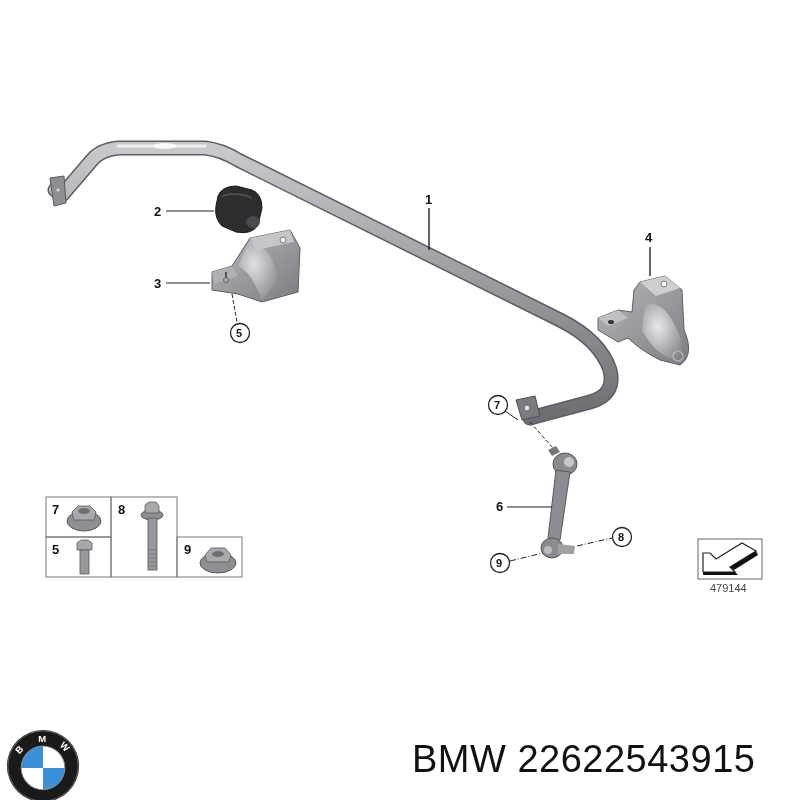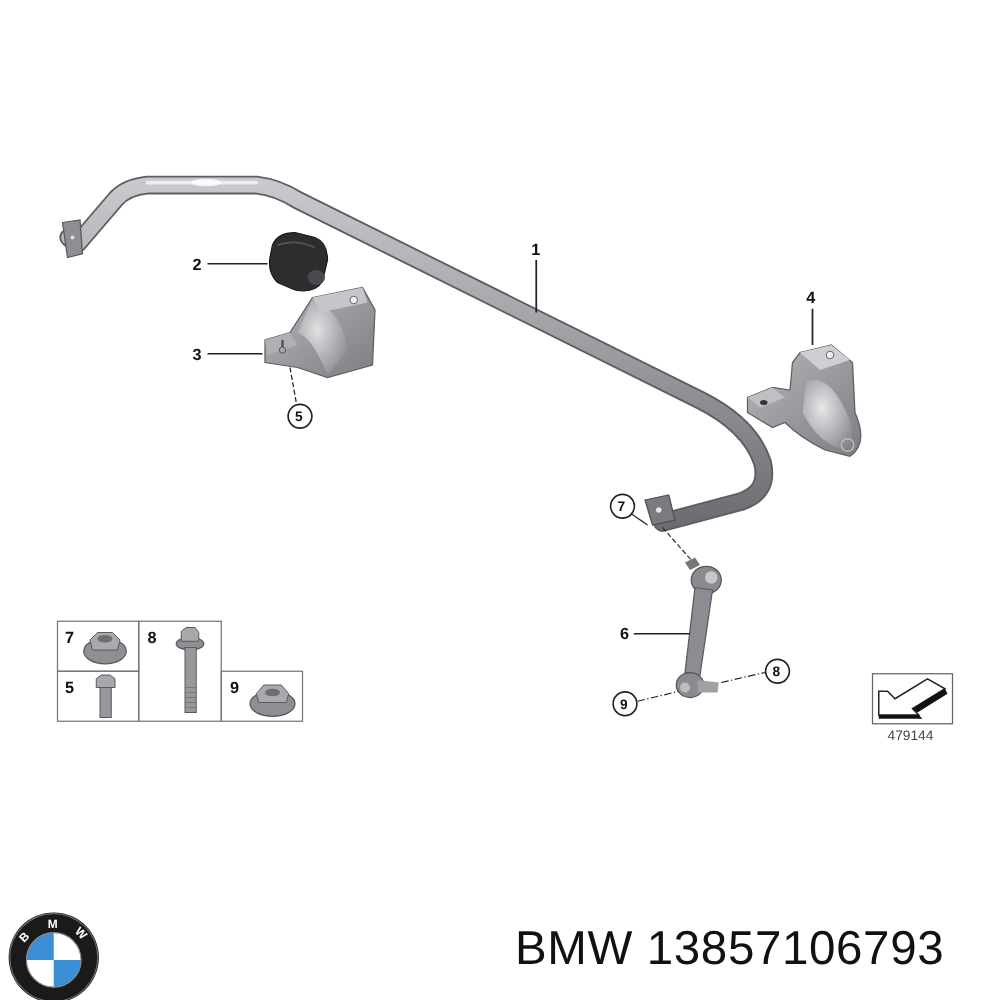--- a/index.html
+++ b/index.html
@@ -197,13 +197,13 @@
   <circle cx="40" cy="40" r="37" fill="none" stroke="#6a6a6a" stroke-width="1"></circle>
   <circle cx="40" cy="42" r="23" fill="#ffffff"></circle>
   <path d="M 40 42 L 40 19 A 23 23 0 0 0 17 42 Z" fill="#3a8fd6"></path>
   <path d="M 40 42 L 63 42 A 23 23 0 0 1 40 65 Z" fill="#3a8fd6"></path>
   <circle cx="40" cy="42" r="23" fill="none" stroke="#888" stroke-width="1"></circle>
   <text x="13" y="27" fill="#fff" font-size="10" font-weight="bold" font-family="Liberation Sans, sans-serif" transform="rotate(-45 15 25)">B</text>
   <text x="35" y="15" fill="#fff" font-size="10" font-weight="bold" font-family="Liberation Sans, sans-serif">M</text>
   <text x="57" y="21" fill="#fff" font-size="10" font-weight="bold" font-family="Liberation Sans, sans-serif" transform="rotate(45 60 20)">W</text>
 </svg>
 
-<div class="caption">BMW 13857106793</div>
+<div class="caption">BMW 22622543915</div>
 
 </body></html>

